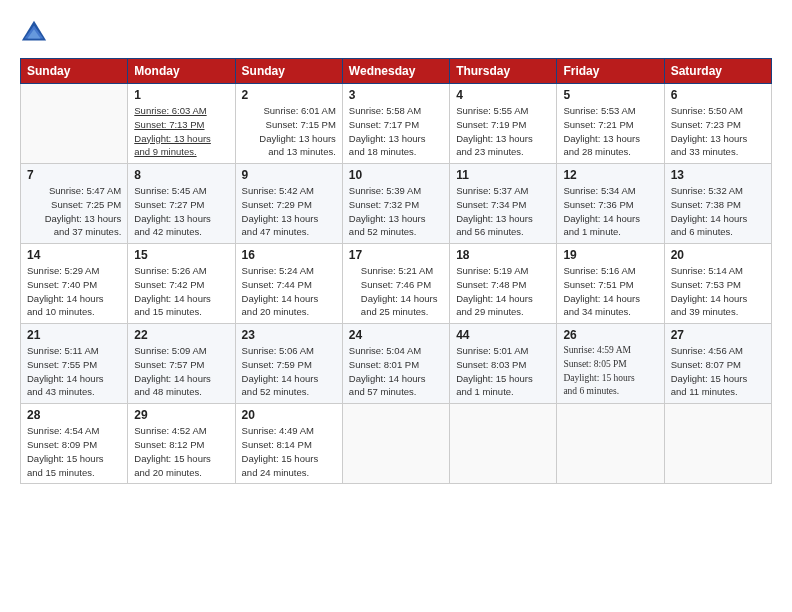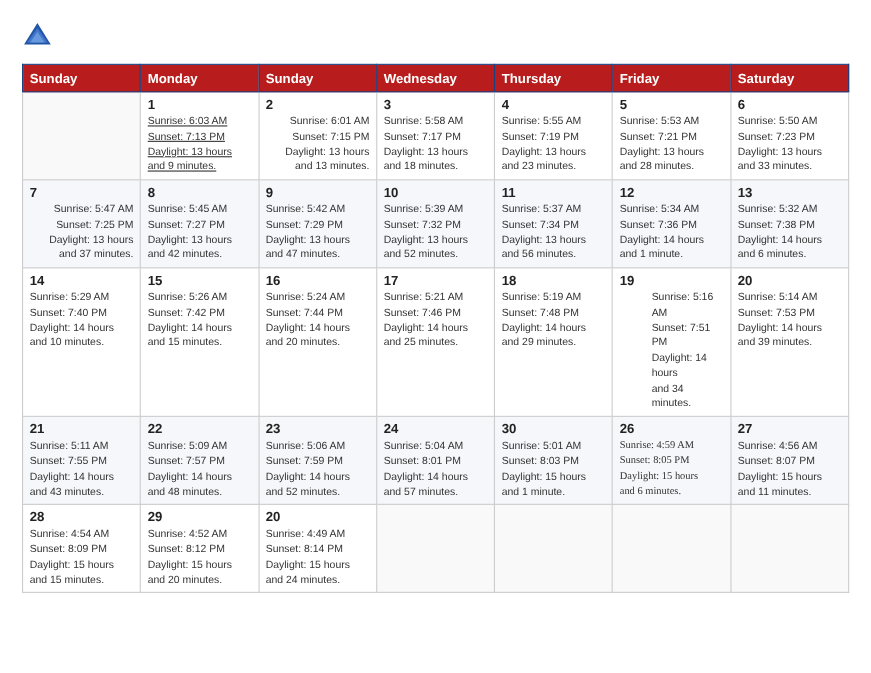--- a/index.html
+++ b/index.html
@@ -239,35 +239,35 @@
           </td>
           <td>
             <div class="day-number">16</div>
             <div class="day-info" style="white-space: pre-line;">Sunrise: 5:24 AM
 Sunset: 7:44 PM
 Daylight: 14 hours
 and 20 minutes.</div>
           </td>
           <td>
             <div class="day-number">17</div>
-            <div class="day-info" style="white-space: pre-line;">Sunrise: 5:21 AM
+            <div class="day-info" style="white-space: pre-line; margin-left: 12px;">Sunrise: 5:21 AM
 Sunset: 7:46 PM
 Daylight: 14 hours
 and 25 minutes.</div>
           </td>
           <td>
             <div class="day-number">18</div>
             <div class="day-info" style="white-space: pre-line;">Sunrise: 5:19 AM
 Sunset: 7:48 PM
 Daylight: 14 hours
 and 29 minutes.</div>
           </td>
           <td>
             <div class="day-number">19</div>
-            <div class="day-info" style="white-space: pre-line; margin-left: 29px;">Sunrise: 5:16 AM
+            <div class="day-info" style="white-space: pre-line;">Sunrise: 5:16 AM
 Sunset: 7:51 PM
 Daylight: 14 hours
 and 34 minutes.</div>
           </td>
           <td>
             <div class="day-number">20</div>
             <div class="day-info" style="white-space: pre-line;">Sunrise: 5:14 AM
 Sunset: 7:53 PM
 Daylight: 14 hours
 and 39 minutes.</div>
@@ -296,21 +296,21 @@
 and 52 minutes.</div>
           </td>
           <td>
             <div class="day-number">24</div>
             <div class="day-info" style="white-space: pre-line;">Sunrise: 5:04 AM
 Sunset: 8:01 PM
 Daylight: 14 hours
 and 57 minutes.</div>
           </td>
           <td>
-            <div class="day-number">30</div>
+            <div class="day-number">44</div>
             <div class="day-info" style="white-space: pre-line;">Sunrise: 5:01 AM
 Sunset: 8:03 PM
 Daylight: 15 hours
 and 1 minute.</div>
           </td>
           <td>
             <div class="day-number">26</div>
             <div class="day-info" style="white-space: pre-line; font-family: Liberation Serif, serif;">Sunrise: 4:59 AM
 Sunset: 8:05 PM
 Daylight: 15 hours

